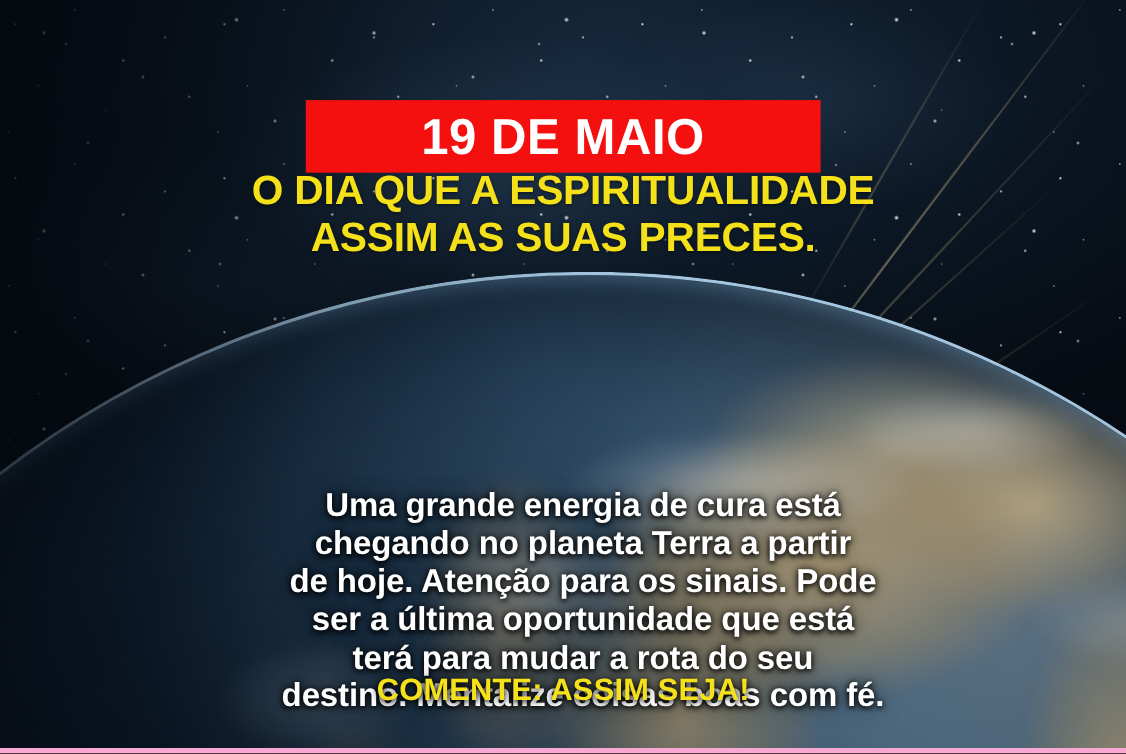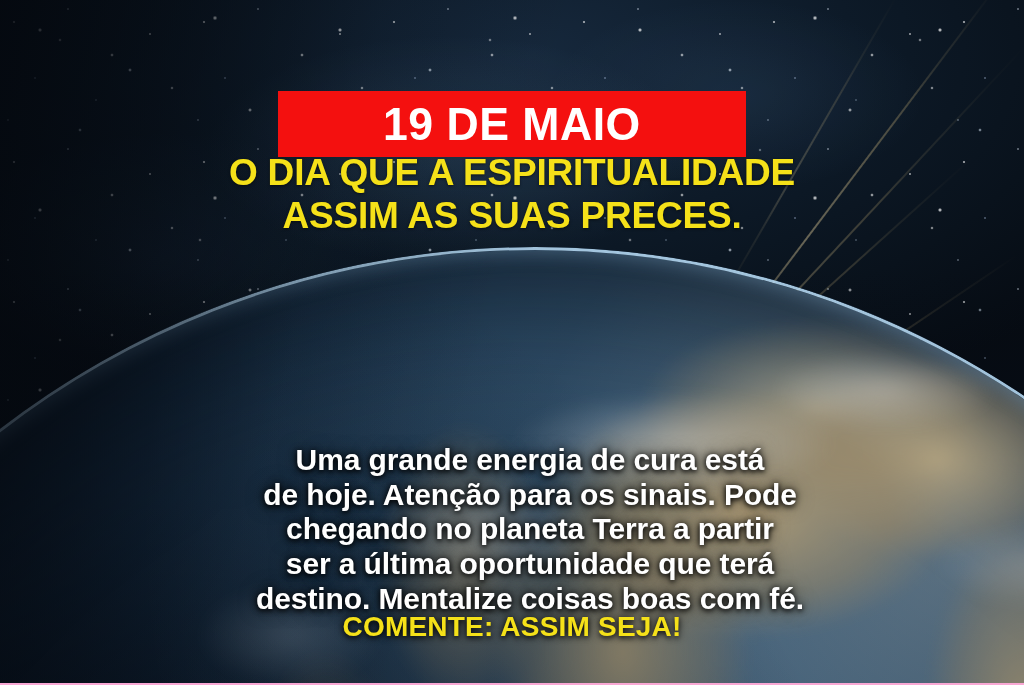--- a/index.html
+++ b/index.html
@@ -10,21 +10,21 @@
   body {
     font-family: "Liberation Sans", sans-serif;
   }
 
   #poster {
     position: relative;
     width: 1024px;
     height: 685px;
     overflow: hidden;
     background: #0a121c;
-    border-bottom: 2px solid #f9a8d4;
+    border-bottom: 5px solid #f9a8d4;
     box-sizing: border-box;
   }
 
   
   .sky {
     position: absolute;
     inset: 0;
     background:
       radial-gradient(ellipse 70% 55% at 52% 8%, #16283c 0%, #0d1a28 45%, #09121c 75%, #060b12 100%),
       linear-gradient(180deg, #0b1524 0%, #0a1320 40%, #070d16 100%);
@@ -315,22 +315,23 @@
       <span class="date-banner-text">19 DE MAIO</span>
     </div>
 
     <div class="headline">
       <div>O DIA QUE A ESPIRITUALIDADE</div>
       <div>ASSIM AS SUAS PRECES.</div>
     </div>
 
     <div class="body-copy">
       <div>Uma grande energia de cura está</div>
+      <div>chegando no planeta Terra a partir</div>
       <div>de hoje. Atenção para os sinais. Pode</div>
-      <div>chegando no planeta Terra a partir</div>
-      <div>ser a última oportunidade que terá</div>
+      <div>ser a última oportunidade que está</div>
+      <div>terá para mudar a rota do seu</div>
       <div>destino. Mentalize coisas boas com fé.</div>
     </div>
 
     <div class="cta">COMENTE: ASSIM SEJA!</div>
 
   </div>
 </div>
 
 </body></html>

